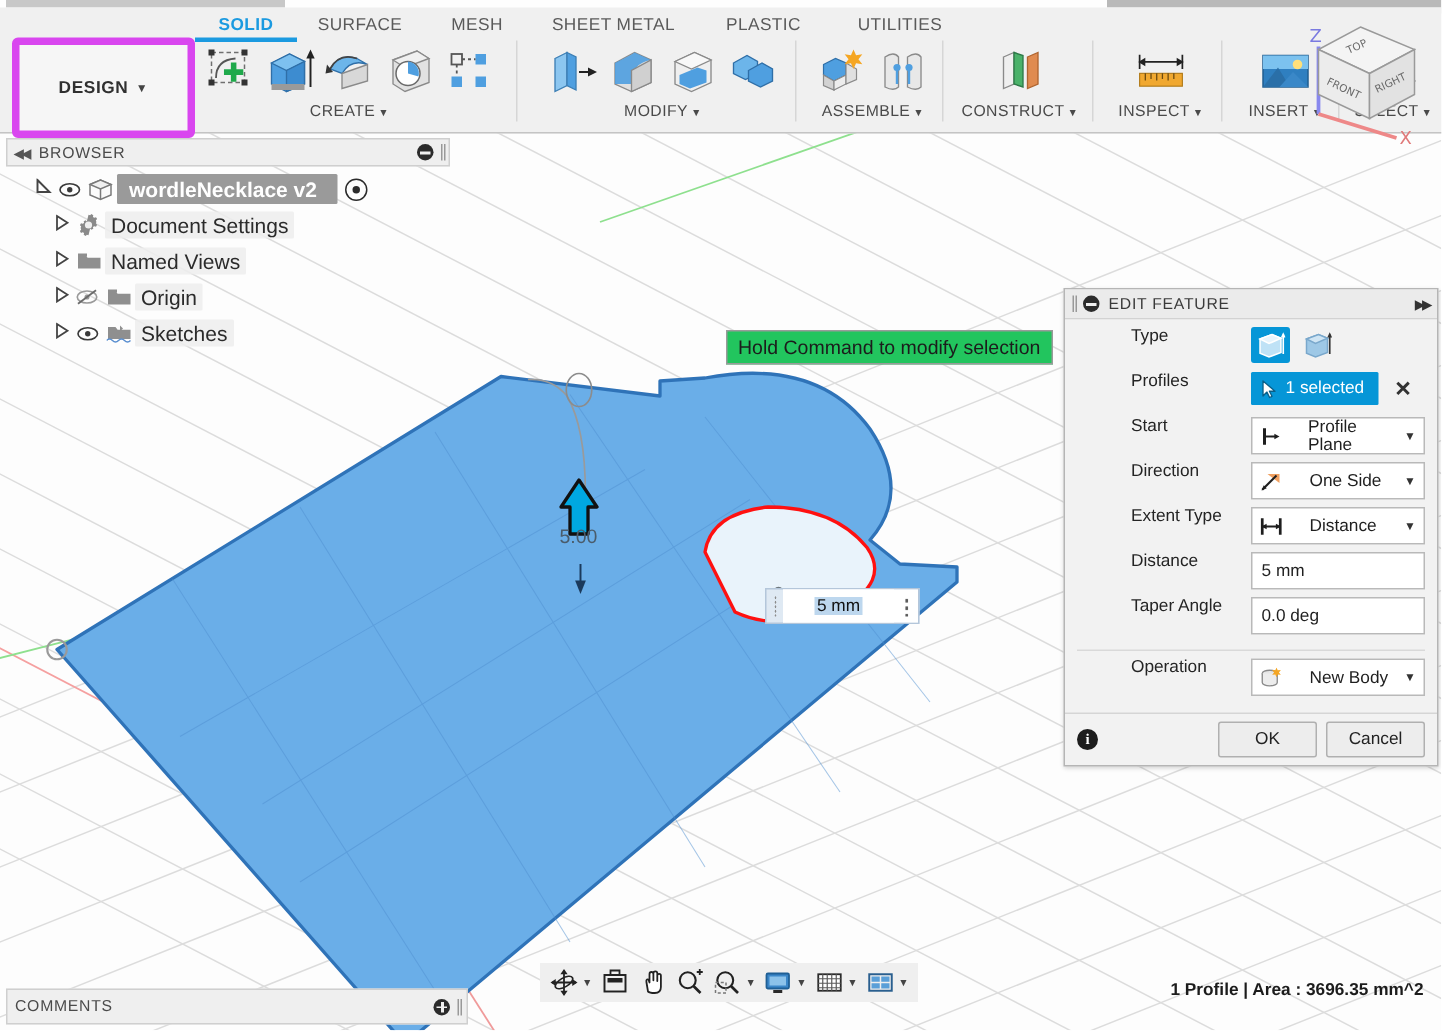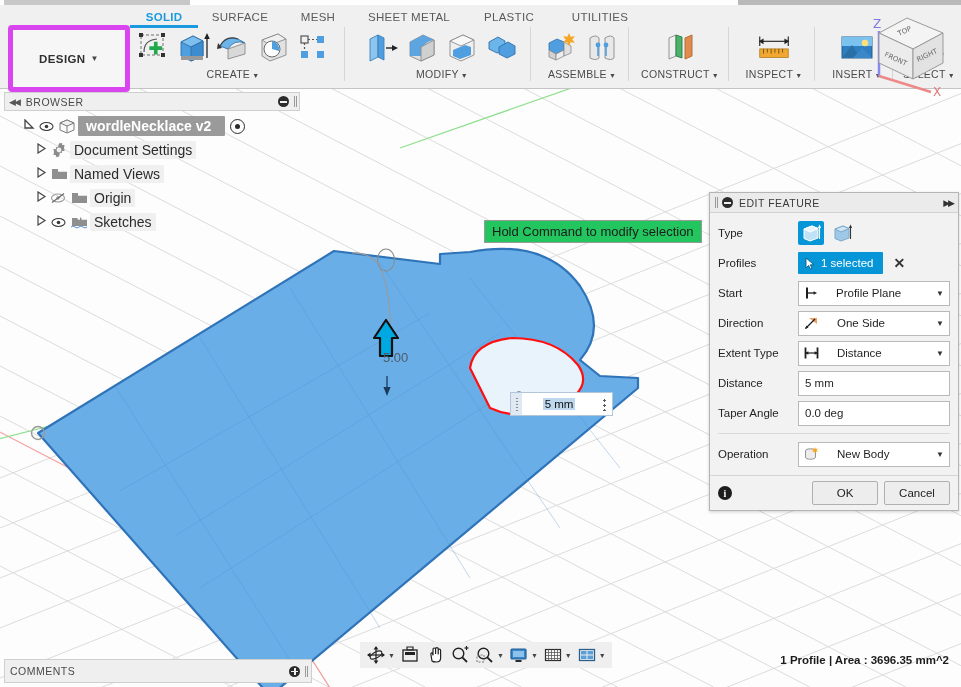--- a/index.html
+++ b/index.html
@@ -167,21 +167,21 @@
   .dlg-header{
     height:19px; background:#ebebeb; border-bottom:1px solid #d2d2d2;
     display:flex;align-items:center;padding:0 5px;
     letter-spacing:.5px; font-size:10.5px; color:#3a3a3a;
   }
   .dlg-header .grip2{width:1px;height:11px;background:#999;margin-right:6px;box-shadow:2px 0 0 #999;}
   .dlg-header .spacer{flex:1;}
   .dlg-header .fwd{font-size:9px;color:#333;letter-spacing:-2px;}
   .dlg-body{ background:#f2f2f2; padding: 5px 0 0 0; }
   .drow{
-    display:flex;align-items:center;height:30px;padding:0 8px;
+    display:flex;align-items:flex-start;height:30px;padding:0 8px;margin-left:36px;
   }
   .drow .dlabel{ width:80px; font-size:11.5px; color:#242424; }
   .drow .dctl{ flex:1; }
 
   .type-toggle{display:flex;gap:5px;}
   .tbtn{
     width:26px;height:24px;border-radius:2px;
     display:flex;align-items:center;justify-content:center;
   }
   .tbtn.sel{ background:#0696d7; }
@@ -384,21 +384,21 @@
         <g>
           <path d="M 386 232 L 398 250 L 392 250 L 392 268 L 380 268 L 380 250 L 374 250 Z" fill="#00a8e1" stroke="#111111" stroke-width="2.2" stroke-linejoin="round" filter="none"></path>
           <path d="M 386 232 L 398 250 L 392 250 L 392 268 L 380 268 L 380 250 L 374 250 Z" fill="none" stroke="#ffffff" stroke-width="5" stroke-linejoin="round" opacity="0.0"></path>
           <line x1="387" y1="288" x2="387" y2="303" stroke="#1b3a5c" stroke-width="1.3"></line>
           <path d="M 387 308 L 383.4 299 L 390.6 299 Z" fill="#1b3a5c"></path>
         </g>
       </g>
     </svg>
 
     
-    <div style="position:absolute;left:383px;top:262px;font-size:13px;color:#4a5c6b;">5.00</div>
+    <div style="position:absolute;left:373px;top:262px;font-size:13px;color:#4a5c6b;">5.00</div>
   </div>
 
   <div class="viewcube">
     <svg width="100" height="92" viewBox="0 0 100 92">
 
       <g>
         <line x1="22" y1="25" x2="22" y2="70" stroke="#8888ee" stroke-width="2.5"></line>
         <line x1="22" y1="70" x2="74" y2="86" stroke="#ee8888" stroke-width="2.5"></line>
         <text x="16" y="22" font-family="DejaVu Sans, sans-serif" font-size="12" fill="#7a7ae0">Z</text>
         <text x="76" y="90" font-family="DejaVu Sans, sans-serif" font-size="12" fill="#e07a7a">X</text>

